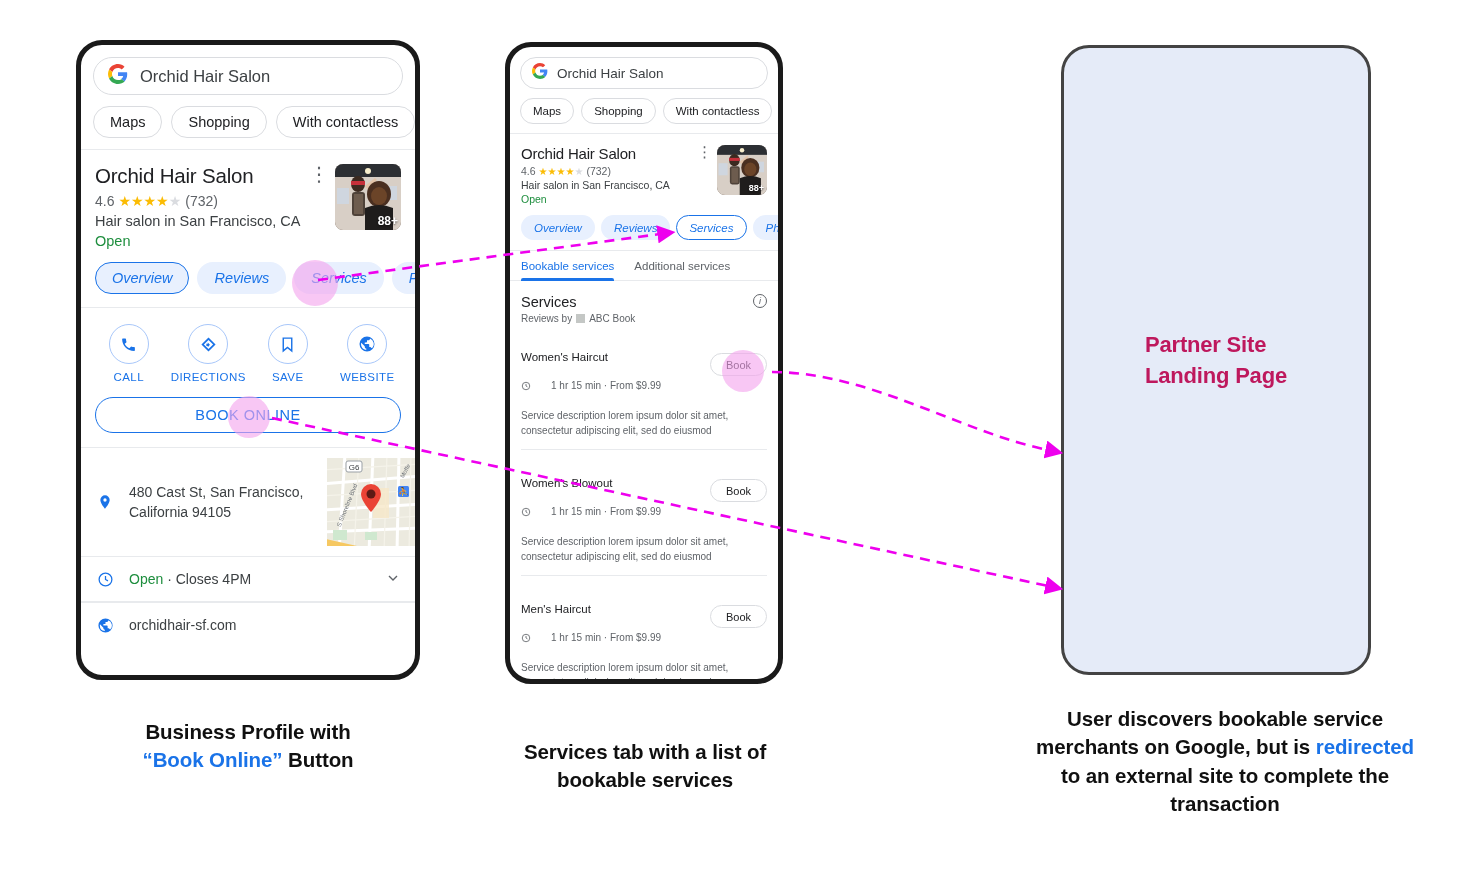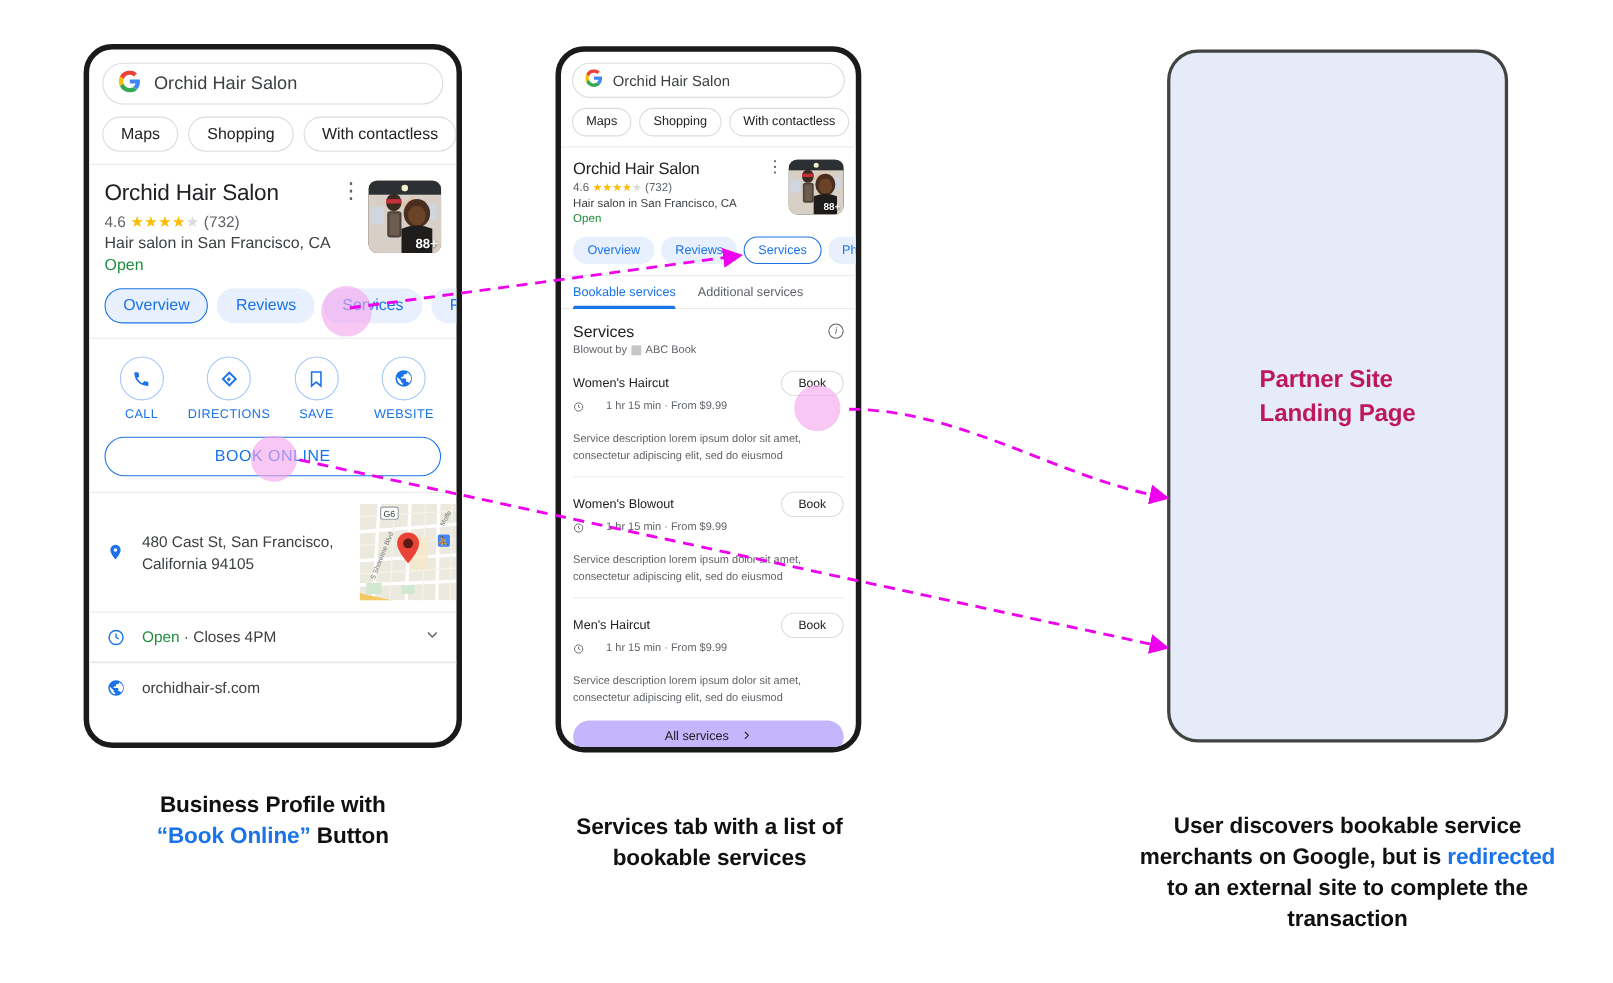--- a/index.html
+++ b/index.html
@@ -88,21 +88,21 @@
     color: #fff; font-weight: bold; text-shadow: 0 1px 2px rgba(0,0,0,.6);
   }
   #phone1 .thumb-badge { font-size: 12px; }
   #phone2 .thumb-badge { font-size: 9px; }
 
   
   .tabchips { display: flex; gap: 8px; padding: 13px 0 13px 14px; overflow: hidden; }
   #phone2 .tabchips { padding: 10px 0 10px 11px; gap: 6px; }
   .tchip {
     flex: none; border-radius: 18px; background: #e8f0fe; color: #1a73e8;
-    display: flex; align-items: center; white-space: nowrap; border: 1px solid transparent;
+    display: flex; align-items: center; white-space: nowrap; border: 1px solid transparent; font-style: italic;
   }
   #phone1 .tchip { height: 32px; padding: 0 16px; font-size: 14.5px; }
   #phone2 .tchip { height: 25px; padding: 0 12px; font-size: 11.5px; }
   .tchip.sel { border-color: #1a73e8; }
   .tchip.outlined { background: #fff; border-color: #1a73e8; }
 
   
   .actions { display: flex; padding: 16px 8px 12px 8px; }
   .action { flex: 1; display: flex; flex-direction: column; align-items: center; gap: 7px; }
   .action-circle {
@@ -143,21 +143,21 @@
   .provider-sq { width: 9px; height: 9px; background: #c4c7c5; display: inline-block; }
   .info-i { width: 14px; height: 14px; border: 1px solid #5f6368; border-radius: 50%; color: #5f6368;
             font-size: 9px; display: flex; align-items: center; justify-content: center; font-style: italic; flex: none; }
 
   .svc-item { padding: 13px 11px 0 11px; }
   .svc-row1 { display: flex; align-items: center; }
   .svc-name { flex: 1; font-size: 11.5px; color: #202124; }
   .book-btn {
     flex: none; border: 1px solid #dadce0; border-radius: 14px;
     height: 23px; padding: 0 15px; font-size: 11px; color: #202124;
-    display: flex; align-items: center; background: #fff;
+    display: flex; align-items: center; background: #fff; margin-top: 16px;
   }
   .svc-meta { font-size: 10px; color: #5f6368; margin-top: 4px; display: flex; align-items: center; gap: 20px; }
   .svc-desc { font-size: 10px; color: #5f6368; line-height: 1.5; margin-top: 17px; }
   .svc-sep { height: 1px; background: #e8eaed; margin: 11px 11px 0 11px; }
   .all-services {
     margin: 13px 11px 0 11px; height: 30px; border-radius: 16px; background: #c4b5fd;
     display: flex; align-items: center; justify-content: center; gap: 10px;
     font-size: 11.5px; color: #202124;
   }
 
@@ -172,21 +172,21 @@
     line-height: 1.42; letter-spacing: -0.2px;
   }
 
   
   .caption {
     position: absolute; text-align: center; font-size: 20.5px; font-weight: bold;
     color: #101010; line-height: 1.38; letter-spacing: -0.1px;
   }
   #cap1 { left: 78px; top: 718px; width: 340px; }
   #cap2 { left: 500px; top: 738px; width: 290px; }
-  #cap3 { left: 1030px; top: 705px; width: 390px; margin-top: 32px; }
+  #cap3 { left: 1030px; top: 705px; width: 390px; }
   .cap-blue { color: #1a73e8; }
 
   
   #overlay { position: absolute; left: 0; top: 0; width: 1466px; height: 894px; pointer-events: none; }
   .hl { position: absolute; border-radius: 50%; background: #f4a5ee; opacity: .62; }
 </style>
 </head>
 <body>
 
 <div id="stage">
@@ -435,21 +435,21 @@
 
     <div class="subtabs">
       <div class="subtab active">Bookable services</div>
       <div class="subtab">Additional services</div>
     </div>
 
     <div class="svc-head">
       <div class="svc-head-l">
         <div class="svc-title">Services</div>
         <div class="svc-provider">
-          <span>Blowout by</span>
+          <span>Reviews by</span>
           <span class="provider-sq"></span>
           <span>ABC Book</span>
         </div>
       </div>
       <div class="info-i">i</div>
     </div>
 
     <div class="svc-item">
       <div class="svc-row1">
         <div class="svc-name">Women's Haircut</div>

